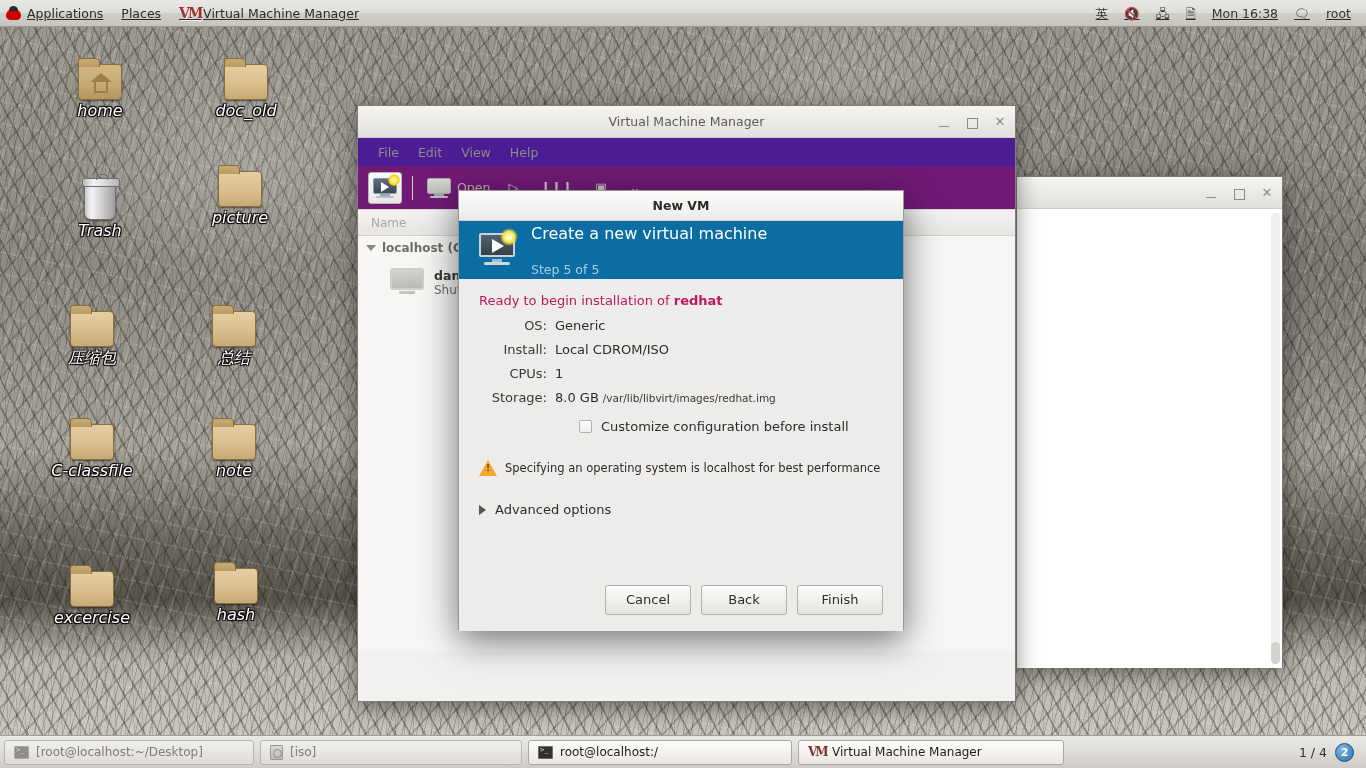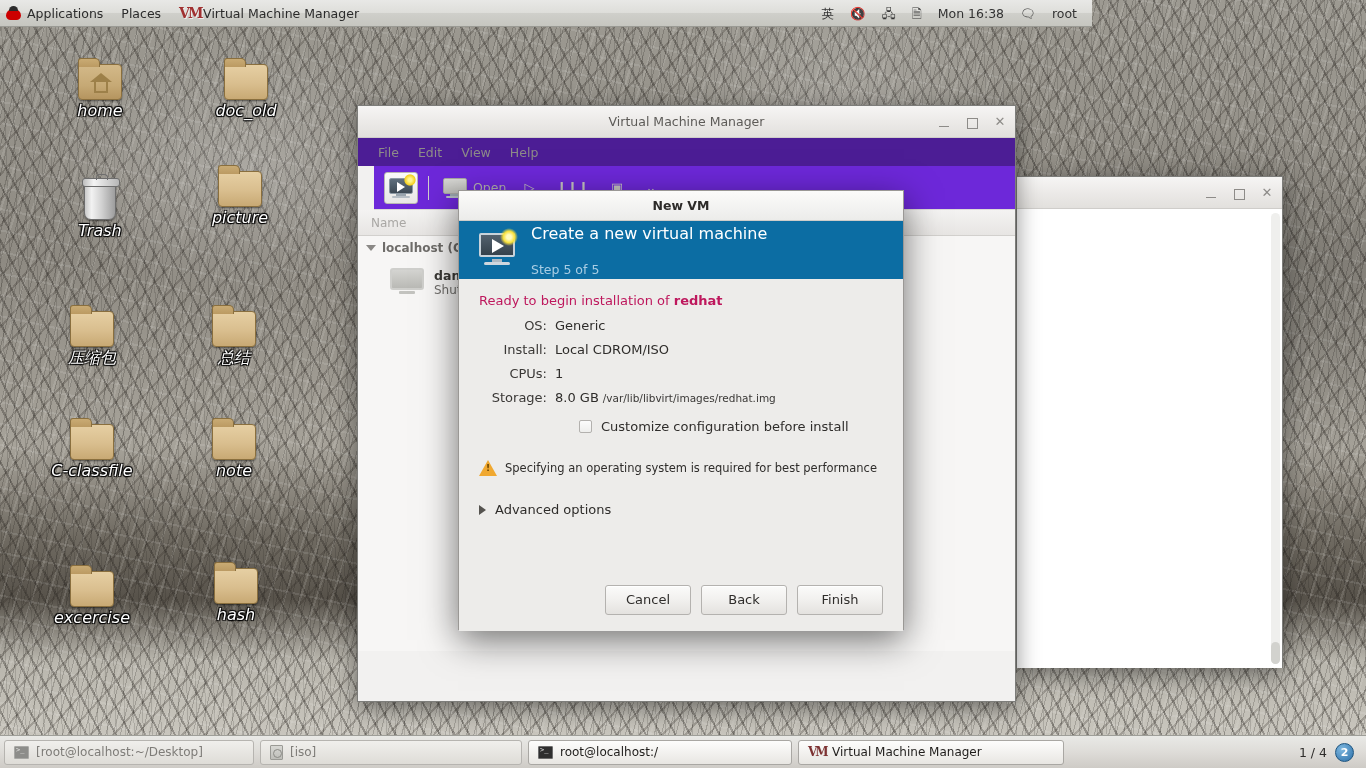--- a/index.html
+++ b/index.html
@@ -25,25 +25,25 @@
   }
   #desktop:after {
     content: ""; position: absolute; left: 0; top: 0; right: 0; bottom: 0;
     background:
       repeating-linear-gradient(104deg, rgba(25,22,18,.20) 0 1px, rgba(0,0,0,0) 1px 7px),
       repeating-linear-gradient(-72deg, rgba(230,228,222,.14) 0 2px, rgba(0,0,0,0) 2px 15px);
   }
 
   
   #top-panel {
-    position: absolute; left: 0; top: 0; width: 1092px; height: 27px;
+    position: absolute; left: 0; top: 0; width: 1366px; height: 27px;
     background: linear-gradient(180deg, #e8e8e6 0%, #dededa 48%, #cfcfca 52%, #c6c6c0 100%);
     border-bottom: 1px solid #9a9a94;
     display: flex; align-items: center;
-    font-size: 12.5px; color: #2b2b2b; z-index: 500;
+    font-size: 12.5px; color: #2b2b2b; z-index: 500; text-decoration: underline;
   }
   .panel-menu { padding: 0 9px; height: 27px; line-height: 27px; cursor: default; }
   #app-menu { display: flex; align-items: center; gap: 6px; padding-left: 6px; }
   .redhat-glyph {
     width: 15px; height: 14px; position: relative; display: inline-block;
   }
   .redhat-glyph:before {
     content: ""; position: absolute; left: 0; top: 3px; width: 15px; height: 11px;
     background: #cc0000; border-radius: 7px 7px 5px 5px;
   }
@@ -129,21 +129,21 @@
 
   
   #vmm { left: 357px; top: 105px; width: 659px; height: 597px; }
   #vmm .menubar {
     height: 28px; display: flex; align-items: center; padding-left: 12px; gap: 3px;
     background: #4c1d95;
   }
   #vmm .menubar span { font-size: 12.5px; color: #8e8c89; padding: 3px 8px; }
   #vmm .toolbar {
     height: 44px; display: flex; align-items: center; padding-left: 10px; gap: 6px;
-    background: #6d28d9; border-bottom: 1px solid #dcdad7; margin-left: 16px;
+    background: #701a75; border-bottom: 1px solid #dcdad7;
   }
   .tb-newvm {
     width: 34px; height: 32px; border: 1px solid #b9b7b4; border-radius: 3px;
     background: linear-gradient(180deg,#fafafa,#e8e7e5);
     display:flex; align-items:center; justify-content:center;
   }
   .monitor-ico { position: relative; width: 24px; height: 20px; }
   .monitor-ico .scr {
     position:absolute; left:0; top:0; width:24px; height:16px;
     background: linear-gradient(180deg,#5f6f7d,#3d4954);
@@ -466,21 +466,21 @@
         </div>
       </div>
 
     <div class="custrow">
       <div class="chk"></div>
       <div class="lbl">Customize configuration before install</div>
     </div>
 
     <div class="warnrow">
       <div class="warn-tri"></div>
-      <div class="wt">Specifying an operating system is required for best performance</div>
+      <div class="wt">Specifying an operating system is localhost for best performance</div>
     </div>
 
     <div class="advrow">
       <div class="adv-tri"></div>
       <div class="at">Advanced options</div>
     </div>
 
     <div class="dlg-btns">
       <div class="btn">Cancel</div>
       <div class="btn">Back</div>

